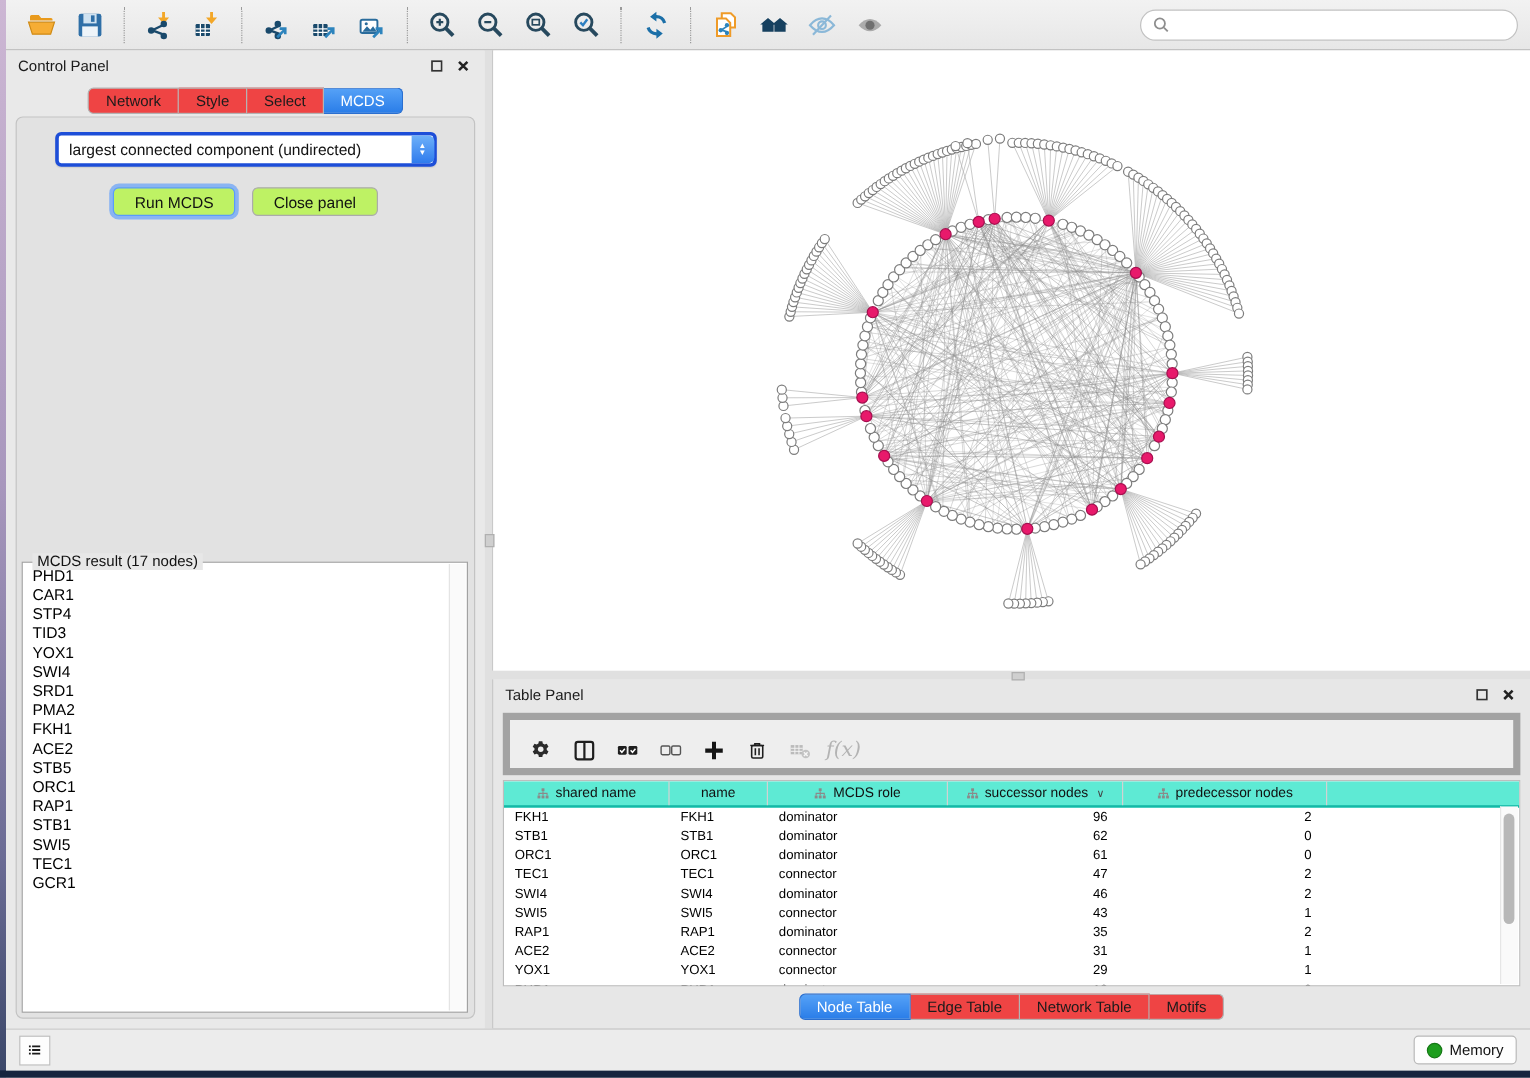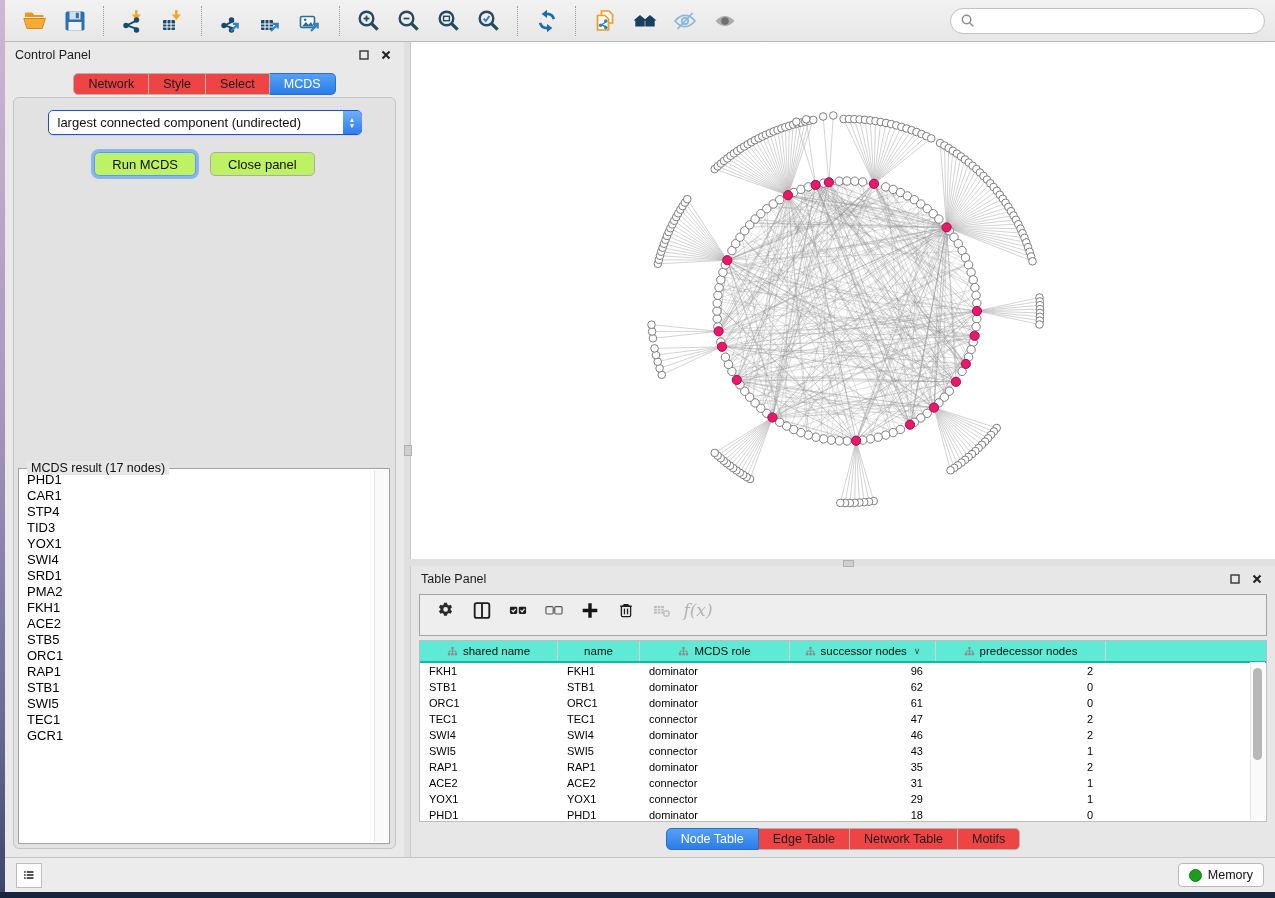--- a/index.html
+++ b/index.html
@@ -38,21 +38,21 @@
   .tab{height:20px;line-height:20px;padding:0 14px;background:#ef4444;border:1px solid #b3b3b3;
        border-left:none;font-size:12.5px;color:#1b1b1b;cursor:pointer;white-space:nowrap;}
   .tab:first-child{border-left:1px solid #b3b3b3;border-radius:5px 0 0 5px;}
   .tab:last-child{border-radius:0 5px 5px 0;}
   .tab.active{background:linear-gradient(#55a1f7,#2a7de8);border-color:#2a6fd0;color:#fff;}
 
   .cp-tabs{margin:6px 0 0 0;position:relative;z-index:2;}
   .tab-panel{position:absolute;left:8px;right:8px;top:55px;bottom:8px;background:#e2e2e2;
        border:1px solid #c3c3c3;border-radius:6px;}
   .opt-label{text-align:center;margin-top:26px;font-size:13px;color:#111;}
-  .dropdown{margin:12px auto 0 auto;width:312px;height:23px;background:#fff;border:1px solid #1d4ed8;
+  .dropdown{margin:12px auto 0 auto;width:312px;height:23px;background:#fff;border:3px solid #1d4ed8;
        border-radius:5px;display:flex;align-items:center;cursor:pointer;box-shadow:0 1px 1px rgba(0,0,0,.08);}
   .dropdown .dd-val{flex:1;padding-left:9px;font-size:13px;color:#111;white-space:nowrap;}
   .dd-stepper{width:19px;height:23px;margin-right:-1px;border-radius:0 5px 5px 0;
        background:linear-gradient(#6db0f9,#2f7bed);display:flex;flex-direction:column;
        align-items:center;justify-content:center;color:#fff;}
   .dd-stepper span{font-size:6.5px;line-height:6px;}
   .btn-row{display:flex;justify-content:center;gap:14px;margin-top:17px;}
   .pbtn{height:24px;padding:0 17px;background:#bef264;border:1px solid #ababab;border-radius:5px;
        font-size:13px;color:#111;cursor:pointer;font-family:"Liberation Sans",sans-serif;}
   .pbtn.focused{box-shadow:0 0 0 3px rgba(90,155,250,.65);border-color:#5a9bfa;}
@@ -78,22 +78,22 @@
   .tl{width:12px;height:12px;border-radius:50%;margin-left:9px;flex:none;}
   .tl.red{background:#ff5f57;border:1px solid #e0443e;}
   .tl.yellow{background:#febc2e;border:1px solid #d89c1f;}
   .tl.green{background:#28c840;border:1px solid #1da82f;}
   .nt-text{position:absolute;left:0;right:0;text-align:center;font-size:12.5px;color:#222;}
   .net-canvas{flex:1;background:#fff;min-height:0;}
   .net-canvas svg{display:block;width:100%;height:100%;}
 
   
   .table-panel{flex:1;background:#e7e7e7;display:flex;flex-direction:column;min-height:0;border-left:1px solid #c9c9c9;}
-  .tp-toolbar{height:40px;flex:none;margin:3px 8px 0 8px;background:#eeeeee;border:1px solid #a3a3a3;
-       display:flex;align-items:flex-start;padding:0 8px;}
+  .tp-toolbar{height:40px;flex:none;margin:3px 8px 0 8px;background:#eeeeee;border:6px solid #a3a3a3;
+       display:flex;align-items:flex-end;padding:0 8px;}
   .tp-btn{width:32px;height:30px;border:none;background:transparent;display:flex;align-items:center;
        justify-content:center;margin:0 2px;cursor:pointer;}
   .tp-btn svg{width:23px;height:23px;}
   .tp-btn .fx{font-family:"DejaVu Serif",serif;font-style:italic;font-size:17px;color:#b3b3b3;}
   .tbl-wrap{flex:1;margin:4px 8px 0 8px;background:#fff;border:1px solid #bdbdbd;position:relative;
        overflow:hidden;min-height:0;}
   .tbl-head{display:flex;height:20px;background:#5eead4;border-bottom:2px solid #14b8a6;}
   .th{display:flex;align-items:center;justify-content:center;gap:5px;font-size:11.5px;color:#111;
        border-right:1px solid #d2d2d2;height:20px;box-sizing:border-box;cursor:pointer;}
   .th svg{width:11px;height:11px;flex:none;}

